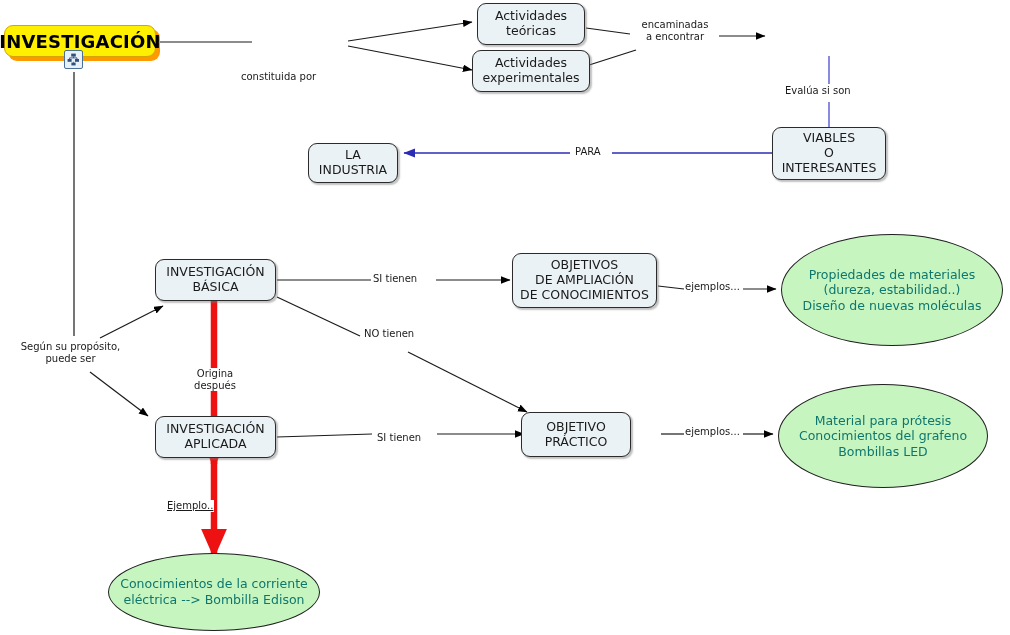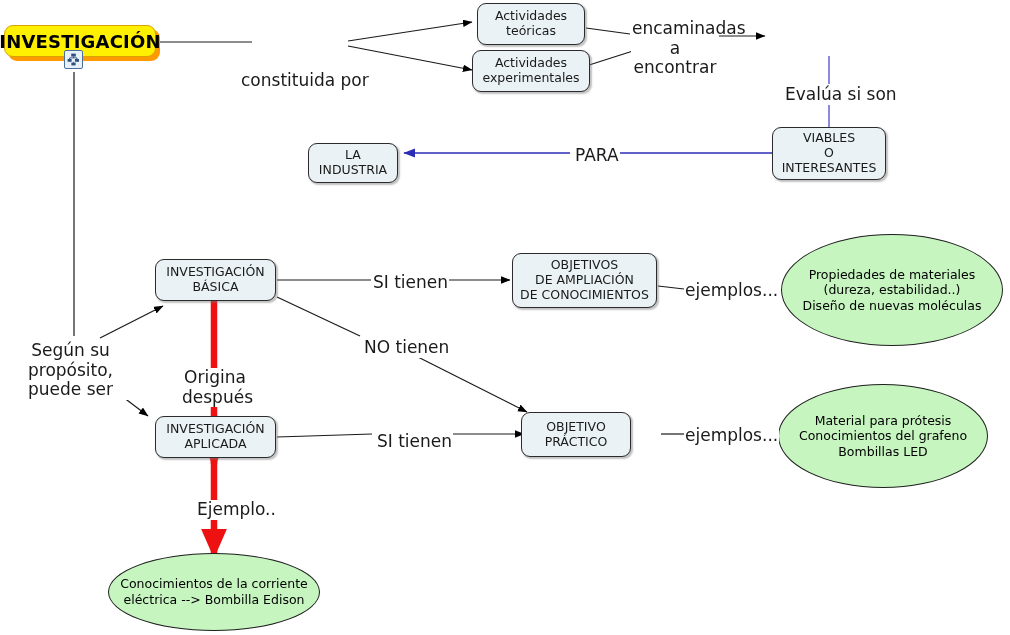--- a/index.html
+++ b/index.html
@@ -67,27 +67,27 @@
     box-sizing: border-box;
     background: #c6f5c0;
     border: 1.3px solid #1f1f1f;
     border-radius: 50%;
     display: flex;
     align-items: center;
     justify-content: center;
     text-align: center;
     font-size: 12.5px;
     line-height: 1.25;
-    color: #000000;
+    color: #0f766e;
   }
 
   
   .edge-label {
     position: absolute;
-    font-size: 17px;
+    font-size: 10px;
     line-height: 1.15;
     color: #1a1a1a;
     background: #ffffff;
     white-space: nowrap;
     text-align: center;
     padding: 0 1px;
   }
   .edge-label.two-line { white-space: normal; }
 
   
@@ -277,23 +277,23 @@
     <div>puede ser</div>
   </div>
 
   <div class="edge-label two-line" style="left:181px; top:344px; width:66px; text-align:center;margin-top:24px;">
     <div>Origina</div>
     <div>después</div>
   </div>
 
   <div class="edge-label" style="left:372px; top:273px;">SI tienen</div>
 
-  <div class="edge-label" style="left:363px; top:338px;">NO tienen</div>
+  <div class="edge-label" style="left:363px; top:328px;">NO tienen</div>
 
   <div class="edge-label" style="left:376px; top:432px;">SI tienen</div>
 
   <div class="edge-label" style="left:684px; top:281px;">ejemplos...</div>
 
   <div class="edge-label" style="left:684px; top:426px;">ejemplos...</div>
 
-  <div class="edge-label" style="left:196px; top:500px;">Ejemplo..</div>
+  <div class="edge-label" style="left:166px; top:500px;text-decoration:underline;">Ejemplo..</div>
 
 </div>
 
 </body></html>

